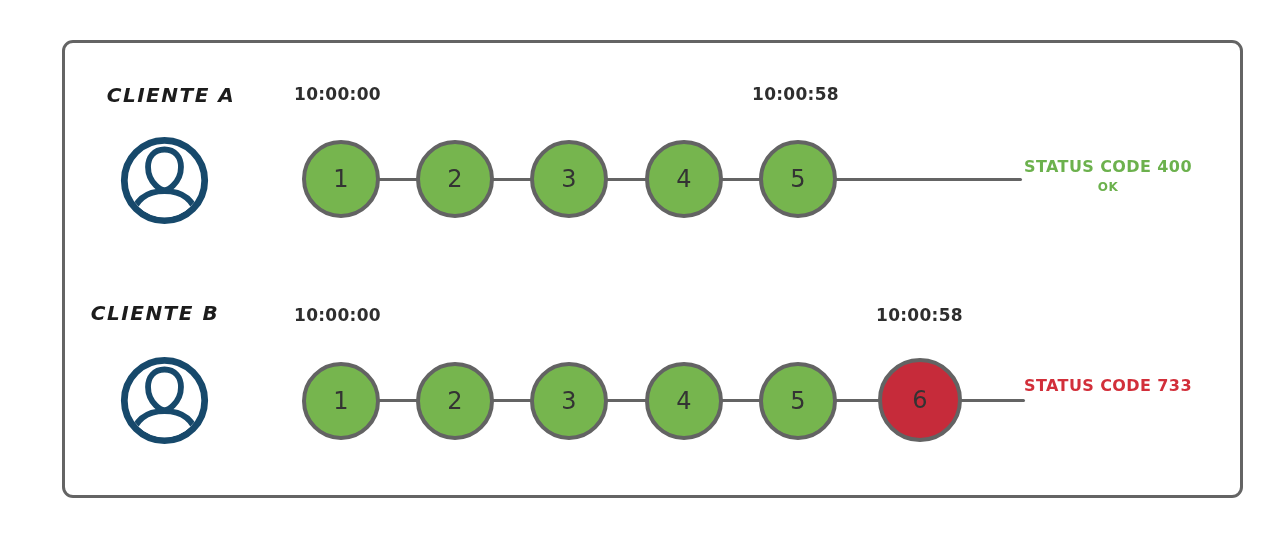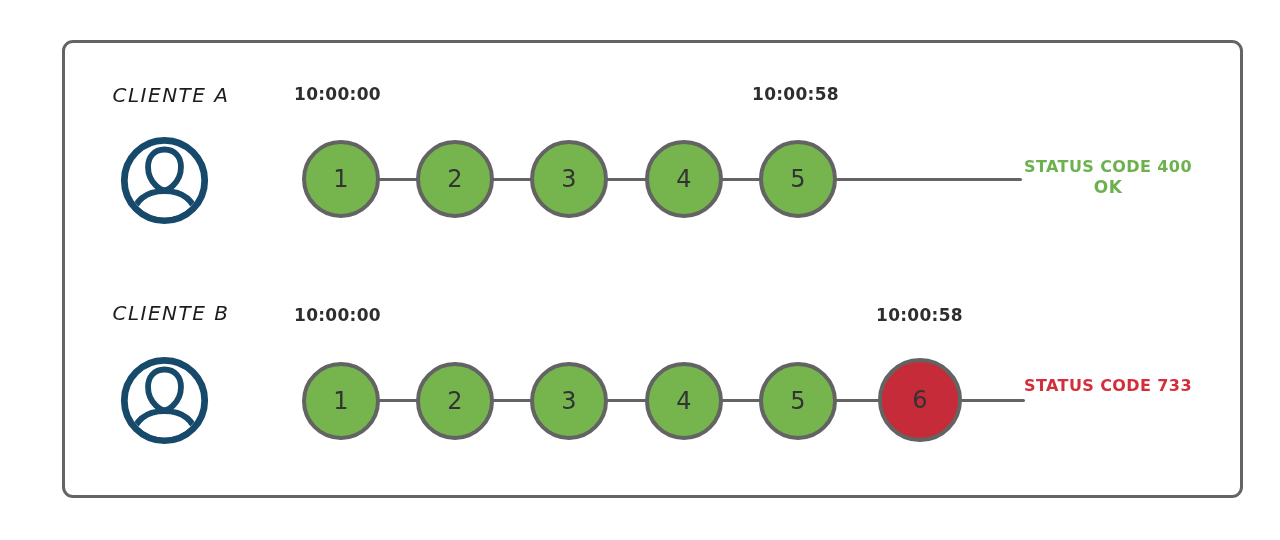--- a/index.html
+++ b/index.html
@@ -24,27 +24,27 @@
     box-sizing: border-box;
     border: 3px solid var(--frame_border, #646464);
     border-radius: 11px;
     background: #ffffff;
   }
   .client-label {
     position: absolute;
     width: 150px;
     text-align: center;
     font-size: 20px;
-    font-weight: normal;
+    font-weight: bold;
     font-style: italic;
     letter-spacing: 1.5px;
     color: var(--label, #1c1c1c);
   }
   .label-a { left: 96px; top: 83px; }
-  .label-b { left: 96px; top: 301px; }
+  .label-b { left: 80px; top: 301px; }
   .person-icon {
     position: absolute;
     width: 93px;
     height: 93px;
   }
   .icon-a { left: 118px; top: 134px; }
   .icon-b { left: 118px; top: 354px; }
   .timestamp {
     position: absolute;
     font-size: 17px;
@@ -101,21 +101,21 @@
   .status-a {
     left: 1022px; top: 156px; width: 172px;
     font-size: 16px;
     color: var(--green_text, #6cb14d);
   }
   .status-b {
     left: 1022px; top: 375px; width: 172px;
     font-size: 16px;
     color: var(--red_text, #d22f3a);
   }
-  .status-line2 { font-size: 17px; text-align: center; }
+  .status-line2 { font-size: 12px; text-align: center; }
 </style>
 </head>
 <body>
 
 <div class="canvas">
   <div class="frame"></div>
 
   <div class="client-label label-a">CLIENTE A</div>
 
   <div class="person-icon icon-a">

